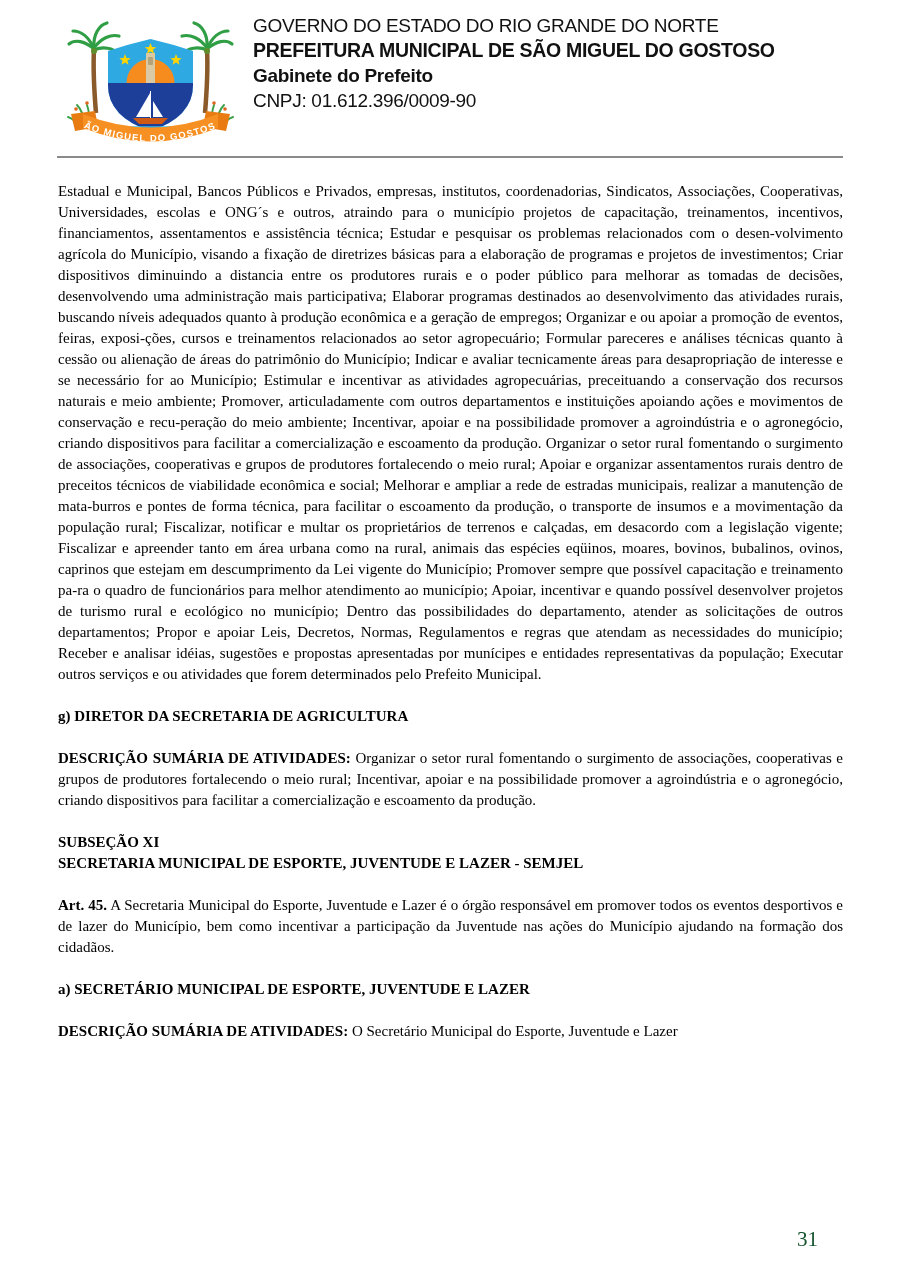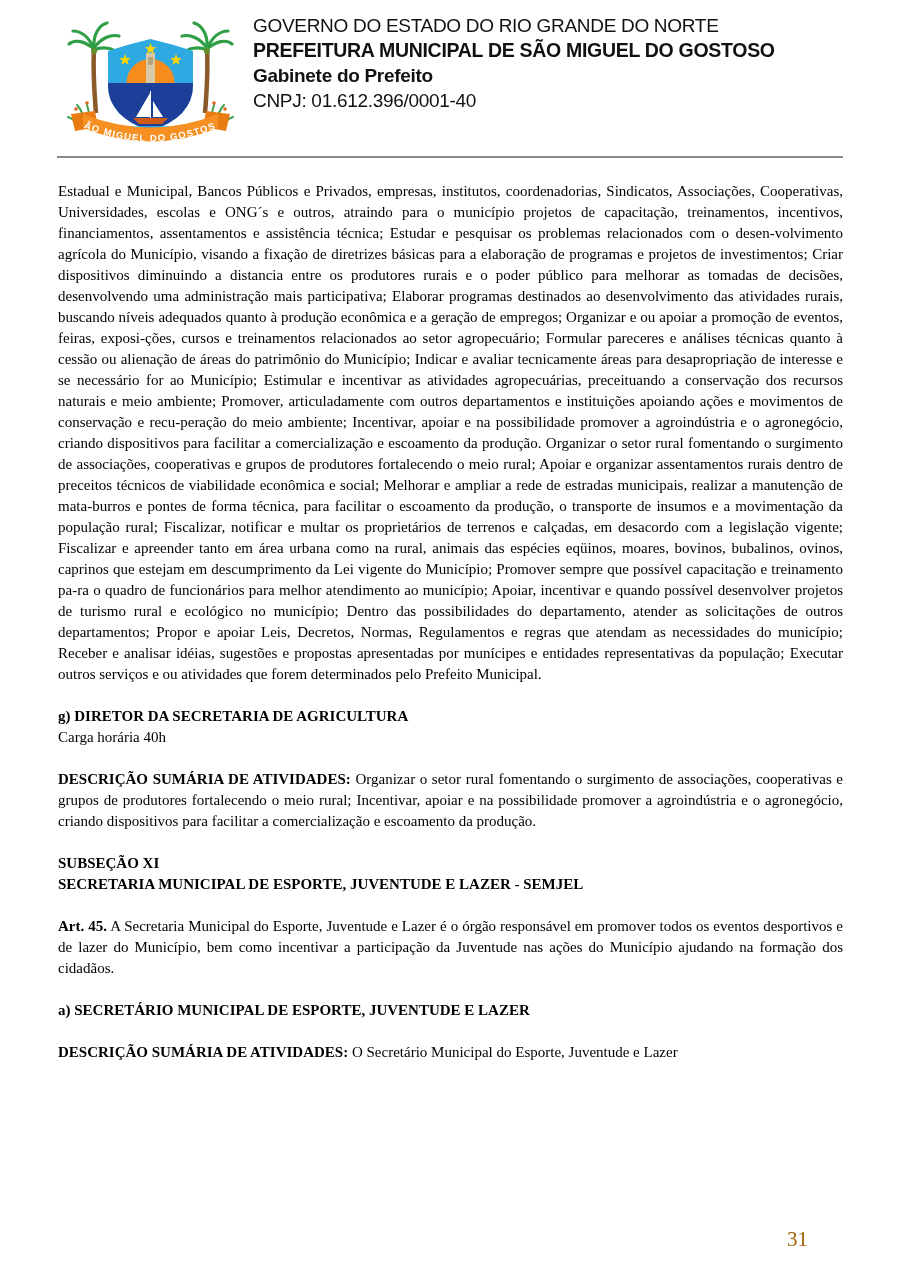--- a/index.html
+++ b/index.html
@@ -30,23 +30,23 @@
     font-family:"Liberation Serif", serif;
     font-size:15px; line-height:21px; color:#000;
   }
   .content p { margin:0; }
   .just   { text-align:justify; }
   .center { text-align:left; }
   .bold, .content strong { font-weight:bold; }
   .gap-above { margin-top:21px !important; }
 
   .page-number {
-    position:absolute; right:92px; top:1228px;
+    position:absolute; right:82px; top:1228px;
     font-family:"Liberation Serif", serif; font-size:21px; line-height:23px;
-    color:#a16207;
+    color:#14532d;
   }
 </style>
 </head>
 <body>
 
 <div class="page">
 
   <svg class="logo" viewBox="0 0 175 138" aria-hidden="true">
     <defs>
       <polygon id="star" points="0,-6 1.53,-2.1 5.71,-1.85 2.47,0.8 3.53,4.85 0,2.6 -3.53,4.85 -2.47,0.8 -5.71,-1.85 -1.53,-2.1" fill="#ffd400"></polygon>
@@ -123,31 +123,30 @@
       <text font-family="Liberation Sans, sans-serif" font-size="9.5" font-weight="bold" fill="#ffffff" letter-spacing="1.2" text-anchor="middle">
         <textPath href="#ribbonArc" startOffset="50%">SÃO MIGUEL DO GOSTOSO</textPath>
       </text>
     </g>
   </svg>
 
   <div class="head-text">
     <div>GOVERNO DO ESTADO DO RIO GRANDE DO NORTE</div>
     <div class="h-bold h-pref">PREFEITURA MUNICIPAL DE SÃO MIGUEL DO GOSTOSO</div>
     <div class="h-bold">Gabinete do Prefeito</div>
-    <div>CNPJ: 01.612.396/0001-40</div>
+    <div>CNPJ: 01.612.396/0009-90</div>
   </div>
 
   <hr class="divider">
 
   <main class="content">
 
     <p class="just">Estadual e Municipal, Bancos Públicos e Privados, empresas, institutos, coordenadorias, Sindicatos, Associações, Cooperativas, Universidades, escolas e ONG´s e outros, atraindo para o município projetos de capacitação, treinamentos, incentivos, financiamentos, assentamentos e assistência técnica; Estudar e pesquisar os problemas relacionados com o desen-volvimento agrícola do Município, visando a fixação de diretrizes básicas para a elaboração de programas e projetos de investimentos; Criar dispositivos diminuindo a distancia entre os produtores rurais e o poder público para melhorar as tomadas de decisões, desenvolvendo uma administração mais participativa; Elaborar programas destinados ao desenvolvimento das atividades rurais, buscando níveis adequados quanto à produção econômica e a geração de empregos; Organizar e ou apoiar a promoção de eventos, feiras, exposi-ções, cursos e treinamentos relacionados ao setor agropecuário; Formular pareceres e análises técnicas quanto à cessão ou alienação de áreas do patrimônio do Município; Indicar e avaliar tecnicamente áreas para desapropriação de interesse e se necessário for ao Município; Estimular e incentivar as atividades agropecuárias, preceituando a conservação dos recursos naturais e meio ambiente; Promover, articuladamente com outros departamentos e instituições apoiando ações e movimentos de conservação e recu-peração do meio ambiente; Incentivar, apoiar e na possibilidade promover a agroindústria e o agronegócio, criando dispositivos para facilitar a comercialização e escoamento da produção. Organizar o setor rural fomentando o surgimento de associações, cooperativas e grupos de produtores fortalecendo o meio rural; Apoiar e organizar assentamentos rurais dentro de preceitos técnicos de viabilidade econômica e social; Melhorar e ampliar a rede de estradas municipais, realizar a manutenção de mata-burros e pontes de forma técnica, para facilitar o escoamento da produção, o transporte de insumos e a movimentação da população rural; Fiscalizar, notificar e multar os proprietários de terrenos e calçadas, em desacordo com a legislação vigente; Fiscalizar e apreender tanto em área urbana como na rural, animais das espécies eqüinos, moares, bovinos, bubalinos, ovinos, caprinos que estejam em descumprimento da Lei vigente do Município; Promover sempre que possível capacitação e treinamento pa-ra o quadro de funcionários para melhor atendimento ao município; Apoiar, incentivar e quando possível desenvolver projetos de turismo rural e ecológico no município; Dentro das possibilidades do departamento, atender as solicitações de outros departamentos; Propor e apoiar Leis, Decretos, Normas, Regulamentos e regras que atendam as necessidades do município; Receber e analisar idéias, sugestões e propostas apresentadas por munícipes e entidades representativas da população; Executar outros serviços e ou atividades que forem determinados pelo Prefeito Municipal.</p>
 
     <p class="bold gap-above">g) DIRETOR DA SECRETARIA DE AGRICULTURA</p>
-    <p>Carga horária 40h</p>
 
     <p class="just gap-above">
       <strong>DESCRIÇÃO SUMÁRIA DE ATIVIDADES:</strong>
       <span>Organizar o setor rural fomentando o surgimento de associações, cooperativas e grupos de produtores fortalecendo o meio rural; Incentivar, apoiar e na possibilidade promover a agroindústria e o agronegócio, criando dispositivos para facilitar a comercialização e escoamento da produção.</span>
     </p>
 
     <p class="center bold gap-above">SUBSEÇÃO XI</p>
     <p class="center bold">SECRETARIA MUNICIPAL DE ESPORTE, JUVENTUDE E LAZER - SEMJEL</p>
 
     <p class="just gap-above">

